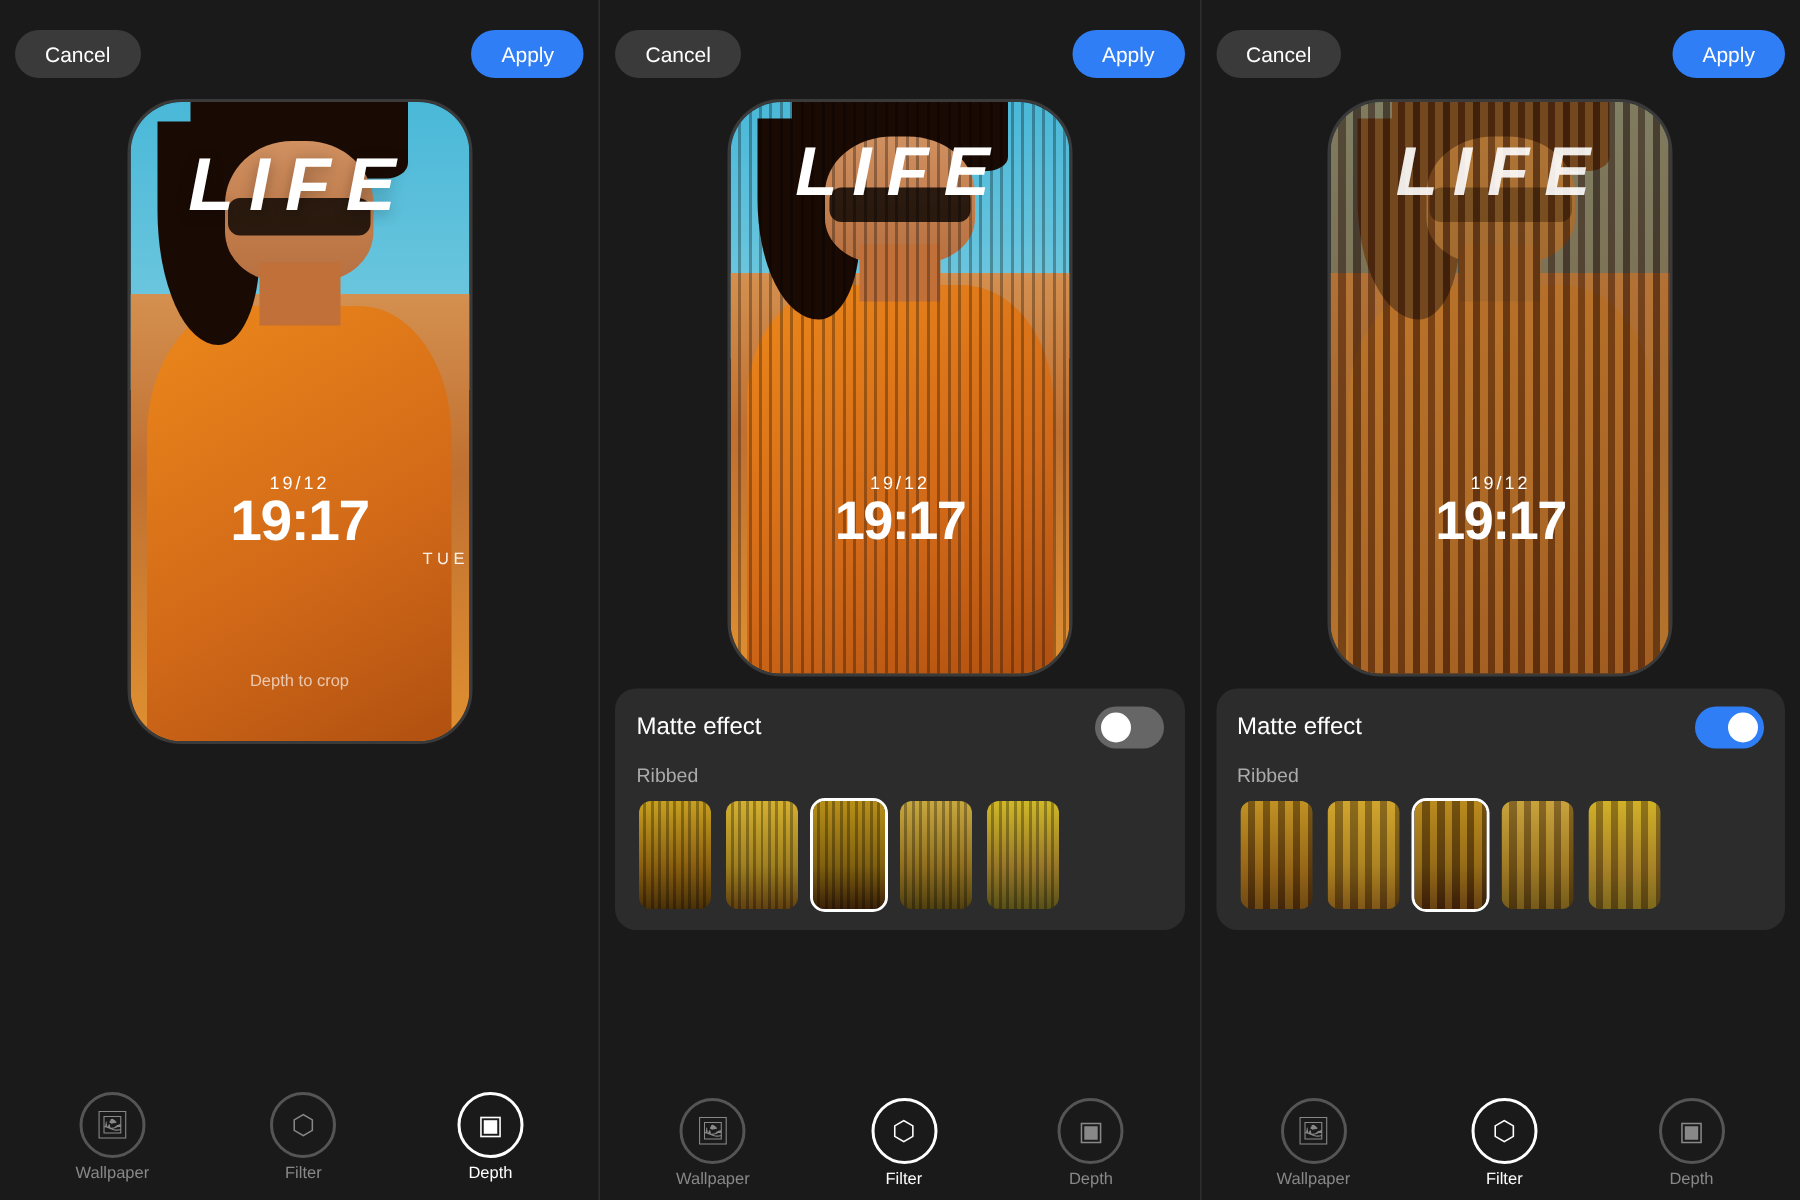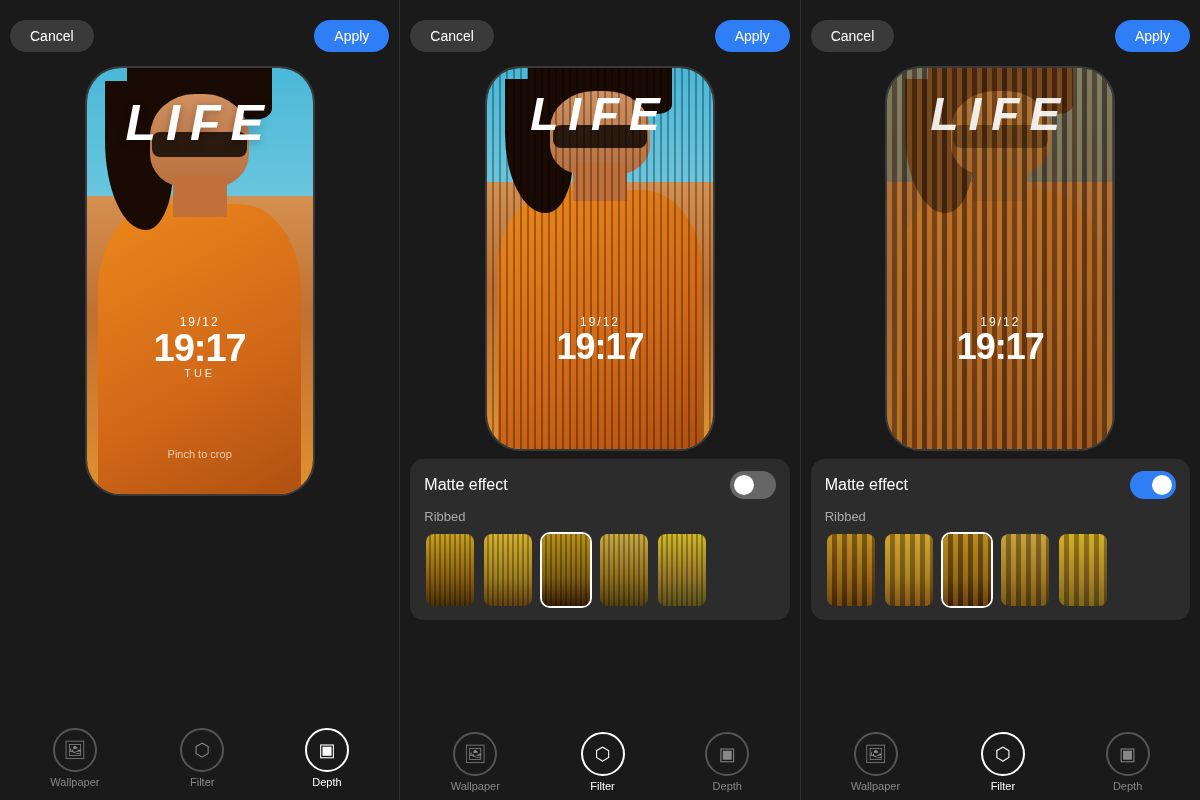--- a/index.html
+++ b/index.html
@@ -43,24 +43,24 @@
 
       <div style="position:absolute; bottom:65%; left:38%; width:24%; height:10%; background:#c07038;"></div>
 
       <div style="position:absolute; bottom:79%; left:29%; width:42%; height:6%; background:rgba(15,8,3,0.85); border-radius:8px; z-index:3;"></div>
 
       <div style="position:absolute; top:6%; left:0; right:0; text-align:center; font-size:50px; font-weight:900; color:white; letter-spacing:10px; font-style:italic; text-shadow:0 2px 10px rgba(0,0,0,0.3); z-index:10;">LIFE</div>
 
       <div style="position:absolute; bottom:27%; left:0; right:0; text-align:center; color:white; z-index:10;">
         <div style="font-size:12px; letter-spacing:2px; font-weight:300;">19/12</div>
         <div style="font-size:38px; font-weight:800; letter-spacing:-1px; line-height:1;">19:17</div>
-        <div style="font-size:11px; letter-spacing:3px; opacity:0.9;">TUE</div>
-      </div>
-
-      <div style="position:absolute; bottom:8%; left:0; right:0; text-align:center; font-size:11px; color:rgba(255,255,255,0.65); z-index:10;">Pinch to crop</div>
+        <div style="font-size:11px; letter-spacing:3px; opacity:0.9;text-align:right;">TUE</div>
+      </div>
+
+      <div style="position:absolute; bottom:8%; left:0; right:0; text-align:center; font-size:11px; color:rgba(255,255,255,0.65); z-index:10;">Depth to crop</div>
     </div>
 
     <div style="width:100%; display:flex; justify-content:space-around; align-items:flex-end; padding:16px 0 12px; margin-top:auto;">
       <div style="display:flex; flex-direction:column; align-items:center; gap:4px; cursor:pointer;">
         <div style="width:44px; height:44px; border-radius:50%; border:2px solid #555; display:flex; align-items:center; justify-content:center; background:#1a1a1a;">
           <span style="font-size:18px; color:#888;">🖼</span>
         </div>
         <span style="font-size:11px; color:#888;">Wallpaper</span>
       </div>
       <div style="display:flex; flex-direction:column; align-items:center; gap:4px; cursor:pointer;">

